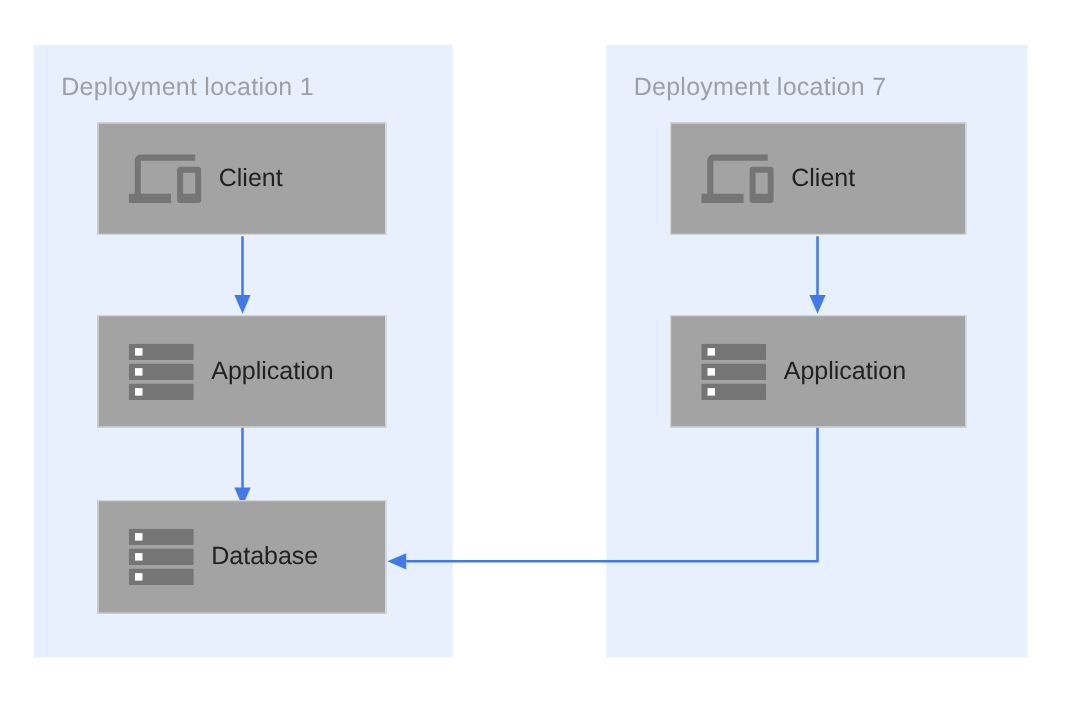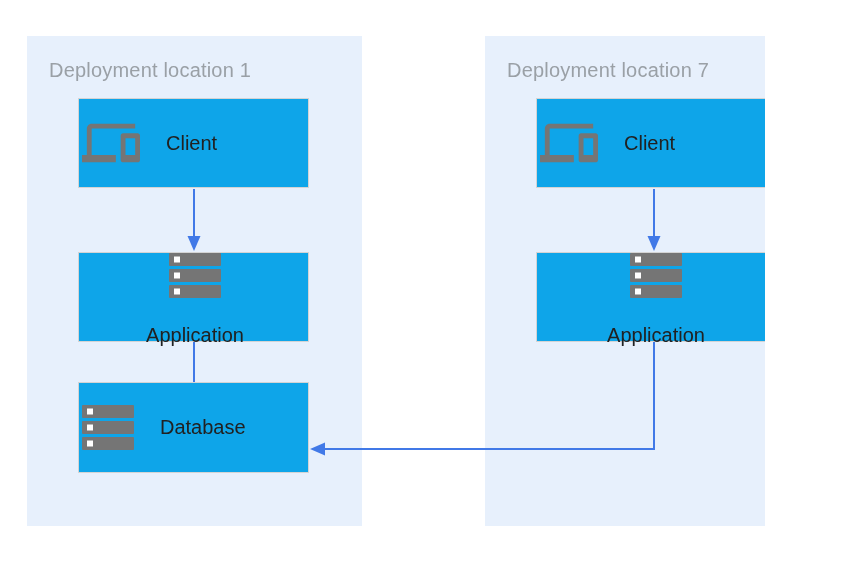--- a/index.html
+++ b/index.html
@@ -3,21 +3,21 @@
 <meta charset="utf-8">
 <style>
   html, body {
     margin: 0;
     padding: 0;
     background: #ffffff;
     font-family: "Liberation Sans", "DejaVu Sans", sans-serif;
   }
   .canvas {
     position: relative;
-    width: 765px;
+    width: 856px;
     height: 574px;
     background: #ffffff;
     overflow: hidden;
   }
   .panel {
     position: absolute;
     top: 36px;
     height: 490px;
     background: #e7f0fc;
   }
@@ -28,33 +28,33 @@
     left: 22px;
     top: 22px;
     font-size: 20px;
     line-height: 24px;
     color: #9aa0a6;
     letter-spacing: 0.2px;
     white-space: nowrap;
   }
   .node {
     position: absolute;
-    background: #0ea5e9;
+    background: #a3a3a3;
     border: 1px solid #d4d4d4;
     box-sizing: border-box;
     display: flex;
     align-items: center;
-    padding-left: 3px;
-    gap: 26px;
+    padding-left: 24px;
+    gap: 14px;
   }
   .node-col-left  { left: 78px;  width: 231px; }
   .node-col-right { left: 536px; width: 237px; }
   .node-row-1 { top: 98px;  height: 90px; }
-  .node-row-2 { top: 252px; height: 90px; flex-direction: column; }
-  .node-row-3 { top: 382px; height: 91px; text-align: right; }
+  .node-row-2 { top: 252px; height: 90px; }
+  .node-row-3 { top: 400px; height: 91px; text-align: right; }
   .node-label {
     font-size: 20px;
     color: #212121;
     white-space: nowrap;
   }
   .icon {
     display: inline-flex;
     align-items: center;
     justify-content: center;
     flex: 0 0 auto;

